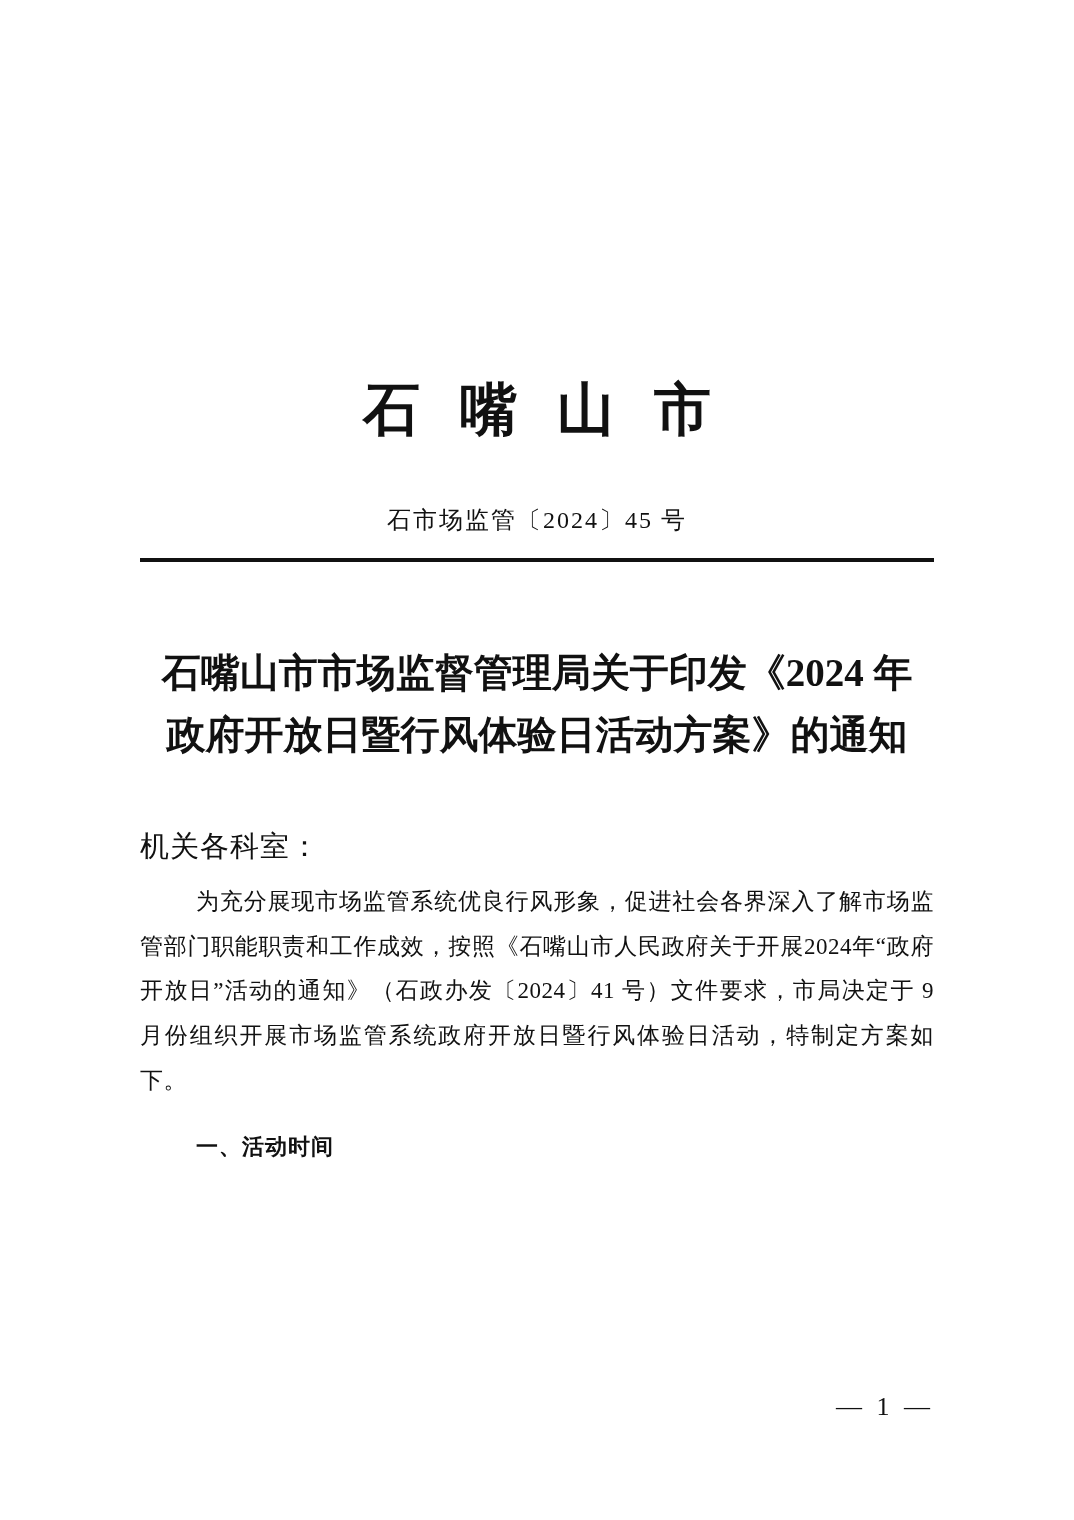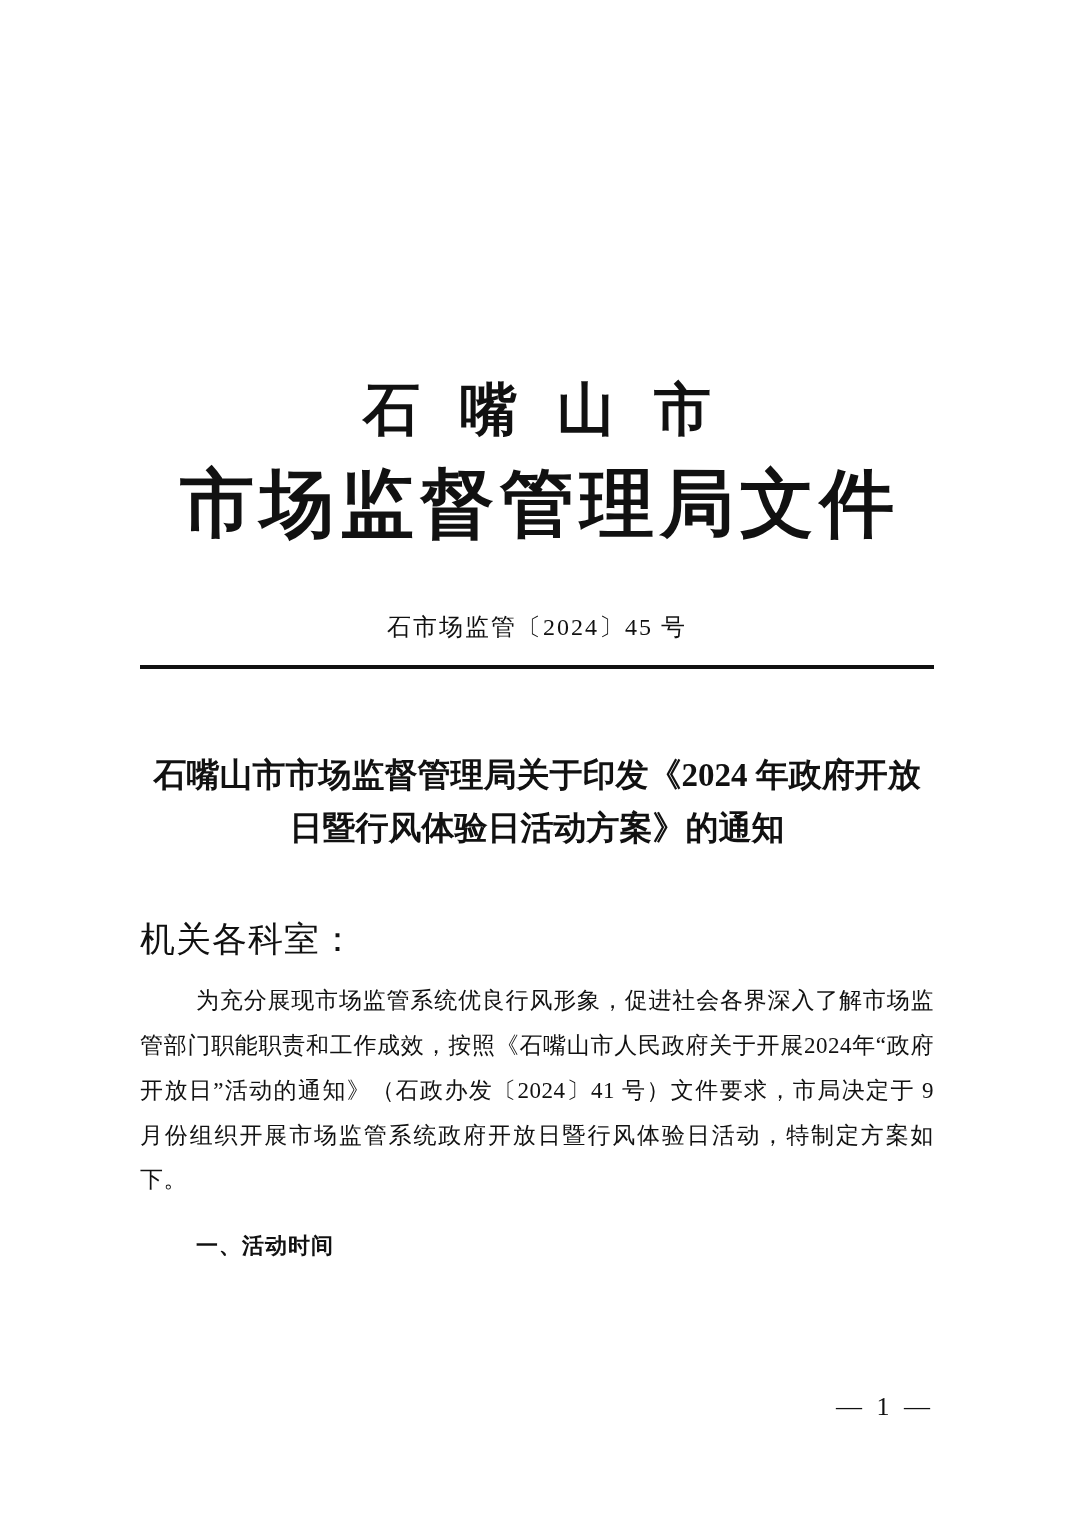--- a/index.html
+++ b/index.html
@@ -65,31 +65,31 @@
     height: 4px;
     background: #111111;
     width: 100%;
   }
 
   
   .doc-title {
     margin-top: 80px;
     text-align: center;
     font-weight: bold;
-    font-size: 33px;
+    font-size: 39px;
     line-height: 1.6;
     letter-spacing: 0px;
     padding: 0 10px;
     color: #111111;
   }
 
   
   .salutation {
     margin-top: 52px;
-    font-size: 35px;
+    font-size: 29px;
     letter-spacing: 1px;
     line-height: 1.9;
   }
   .para {
     margin-top: 6px;
     font-size: 23px;
     line-height: 1.95;
     text-align: justify;
     text-justify: inter-ideograph;
     text-indent: 56px;
@@ -114,21 +114,20 @@
     color: #111111;
   }
 </style>
 </head>
 <body>
 
 <div class="page">
 
   <div class="masthead">
     <div class="masthead-line1">石嘴山市</div>
-    <div class="masthead-line2">市场监督管理局文件</div>
   </div>
 
   <div class="doc-number">石市场监管〔2024〕45 号</div>
 
   <div class="rule"></div>
 
   <div class="doc-title">石嘴山市市场监督管理局关于印发《2024 年政府开放日暨行风体验日活动方案》的通知</div>
 
   <div class="salutation">机关各科室：</div>
 

